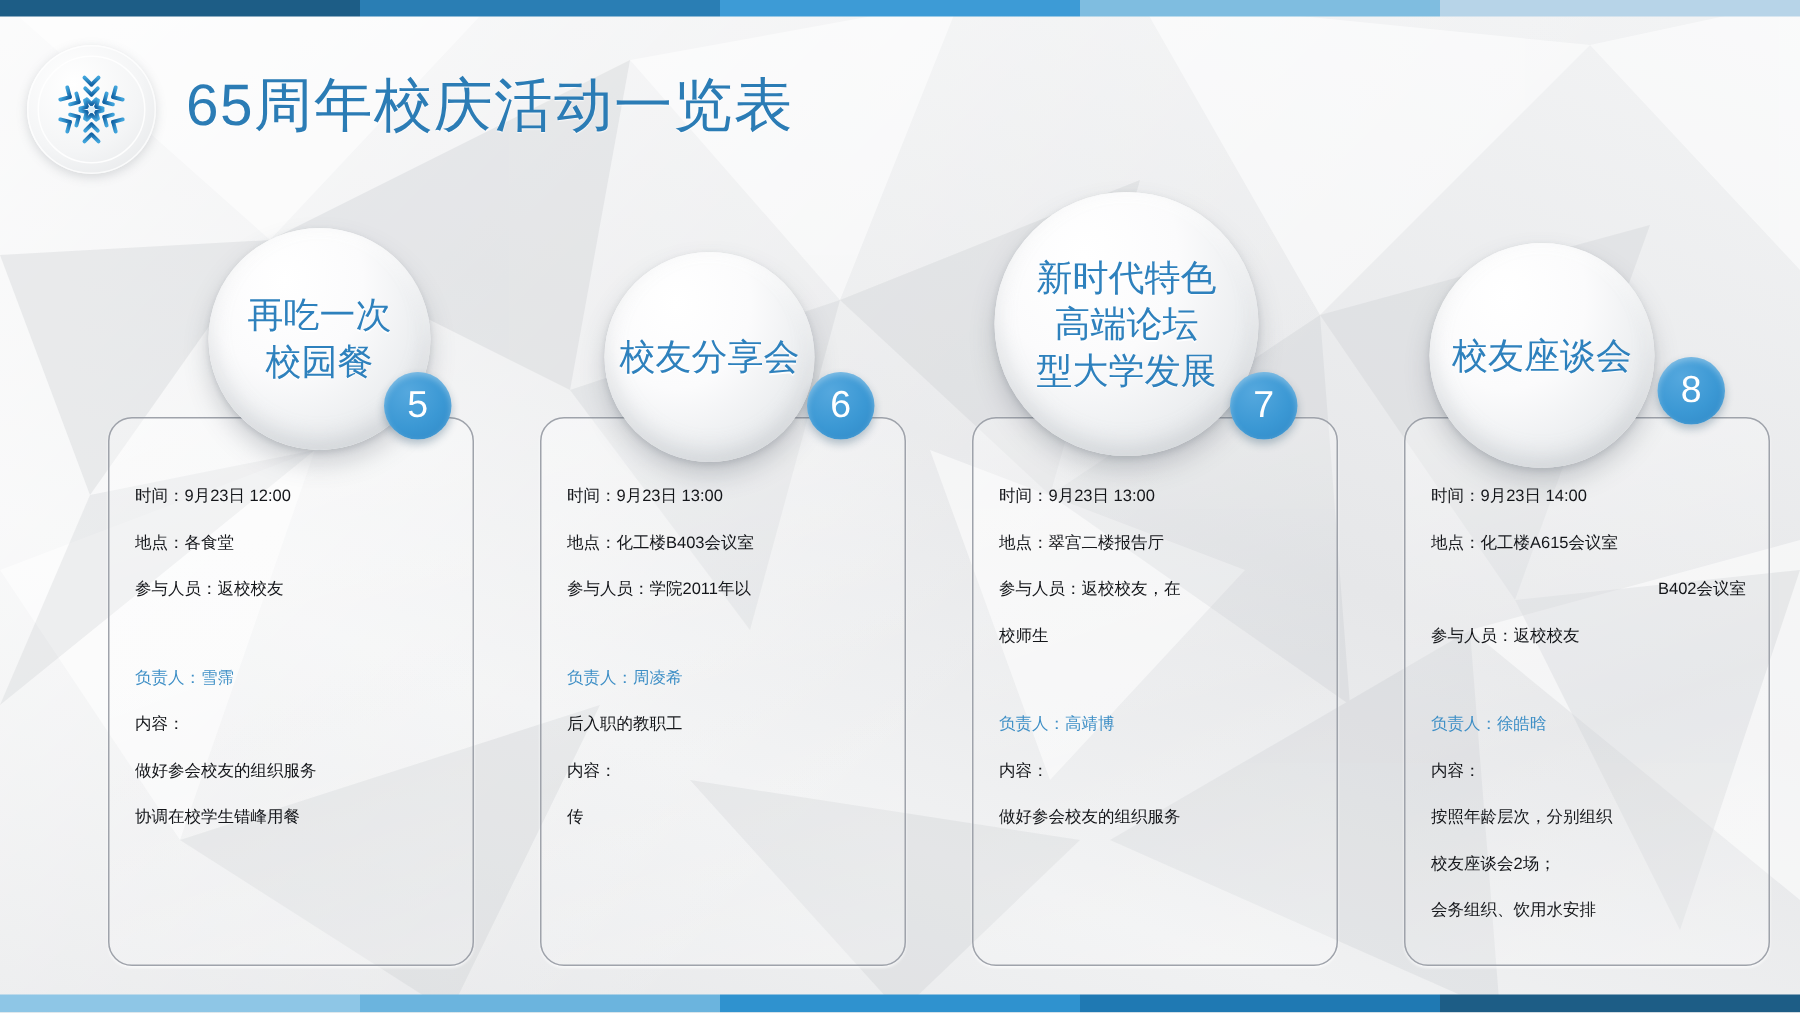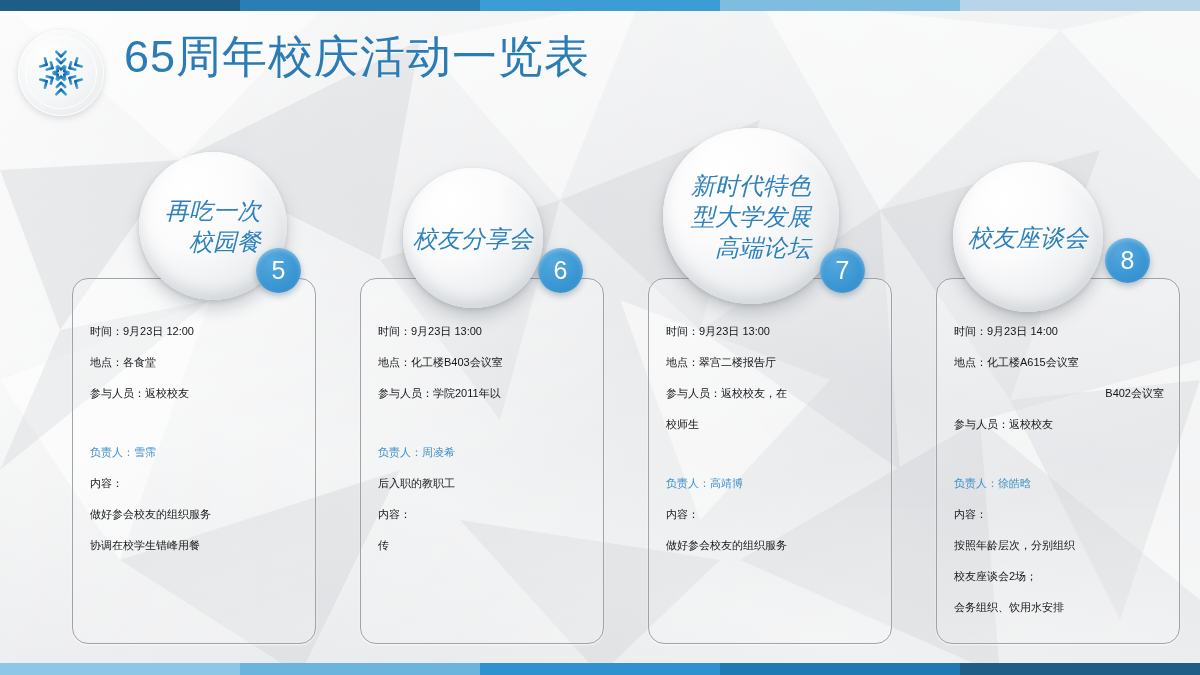--- a/index.html
+++ b/index.html
@@ -33,22 +33,22 @@
     background:radial-gradient(circle at 36% 30%, #ffffff 0%, #f4f5f6 55%, #e3e5e7 100%);
     box-shadow:0 2px 7px rgba(90,100,110,.22), inset 0 0 0 1px rgba(255,255,255,.75);
     display:flex;align-items:center;justify-content:center;
   }
   .logo .ring{
     position:absolute;left:7px;top:7px;right:7px;bottom:7px;border-radius:50%;
     border:1px solid rgba(255,255,255,.9);
   }
   .logo svg{width:52px;height:52px;position:relative;}
   .page-title{
-    position:absolute;left:124px;top:16px;
-    font-size:45px;letter-spacing:1px;color:#2b7cb5;
+    position:absolute;left:124px;top:32px;
+    font-size:39px;letter-spacing:1px;color:#2b7cb5;
     text-shadow:0 1px 1px rgba(255,255,255,.85);
     white-space:nowrap;
   }
 
   
   .cards{position:absolute;left:0;top:0;width:1200px;height:675px;z-index:4;}
   .card{position:absolute;top:278px;width:244px;height:366px;}
   .card .panel{
     position:absolute;left:0;top:0;right:0;bottom:0;
     border:1px solid #9fa3ab;border-radius:16px;
@@ -67,21 +67,21 @@
   
   .bubble{
     position:absolute;border-radius:50%;
     background:
       radial-gradient(ellipse at 34% 24%, #ffffff 0%, #fbfbfc 38%, #eceef0 68%, #d9dbde 100%);
     box-shadow:
       0 9px 16px rgba(80,90,100,.26),
       0 2px 4px rgba(80,90,100,.18),
       inset 0 -7px 14px rgba(150,158,167,.28),
       inset 0 5px 10px rgba(255,255,255,.95);
-    display:flex;align-items:center;justify-content:center;text-align:right;font-style:italic;
+    display:flex;align-items:center;justify-content:center;text-align:center;
   }
   .bubble .label{
     color:#2e81bd;font-size:24px;line-height:31px;
     text-shadow:0 1px 0 rgba(255,255,255,.9);
     padding:0 8px;
   }
   .badge{
     position:absolute;width:45px;height:45px;border-radius:50%;
     background:radial-gradient(circle at 36% 30%, #55a8de 0%, #3b98d4 55%, #2f88c6 100%);
     box-shadow:0 3px 6px rgba(40,80,110,.32), inset 0 2px 4px rgba(255,255,255,.35);
@@ -240,22 +240,22 @@
         </div>
     </div>
     <div class="bubble" id="bubble-2">
       <div class="label">
           <div>校友分享会</div>
         </div>
     </div>
     <div class="bubble" id="bubble-3">
       <div class="label">
           <div>新时代特色</div>
+          <div>高端论坛</div>
           <div>型大学发展</div>
-          <div>高端论坛</div>
         </div>
     </div>
     <div class="bubble" id="bubble-4">
       <div class="label">
           <div>校友座谈会</div>
         </div>
     </div>
 
     <div class="badge" id="badge-1">5</div>
     <div class="badge" id="badge-2">6</div>

